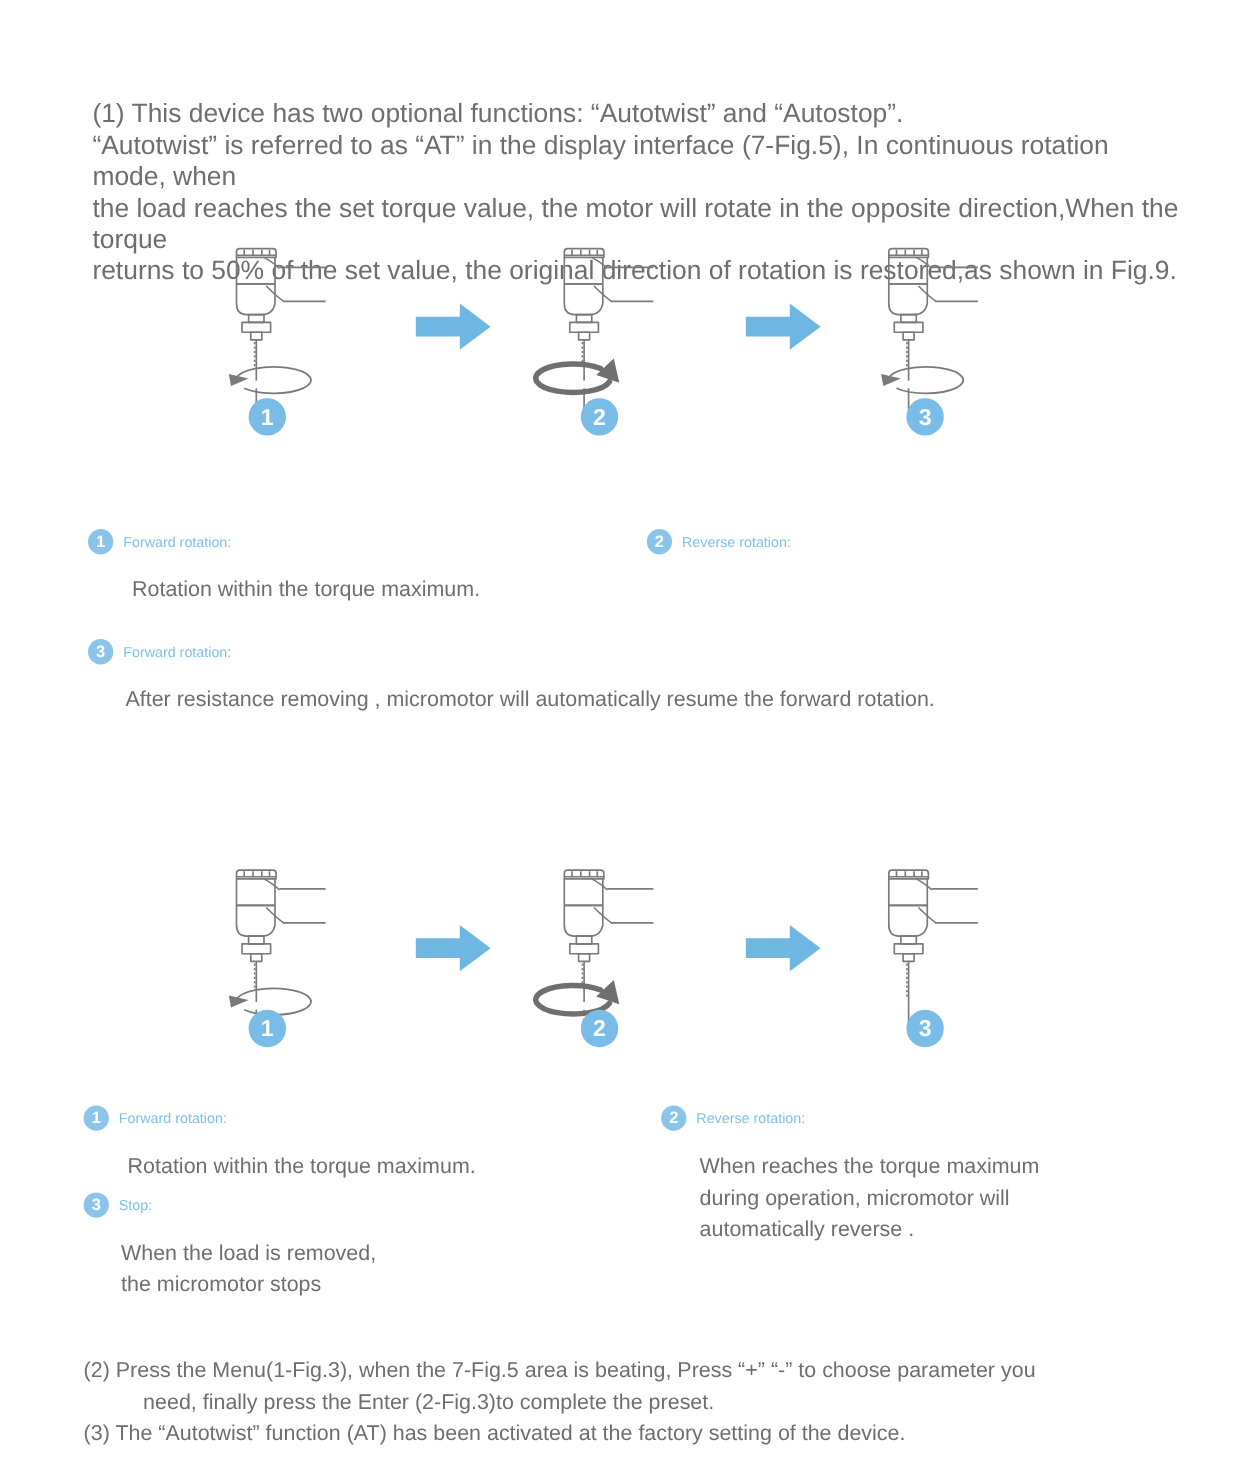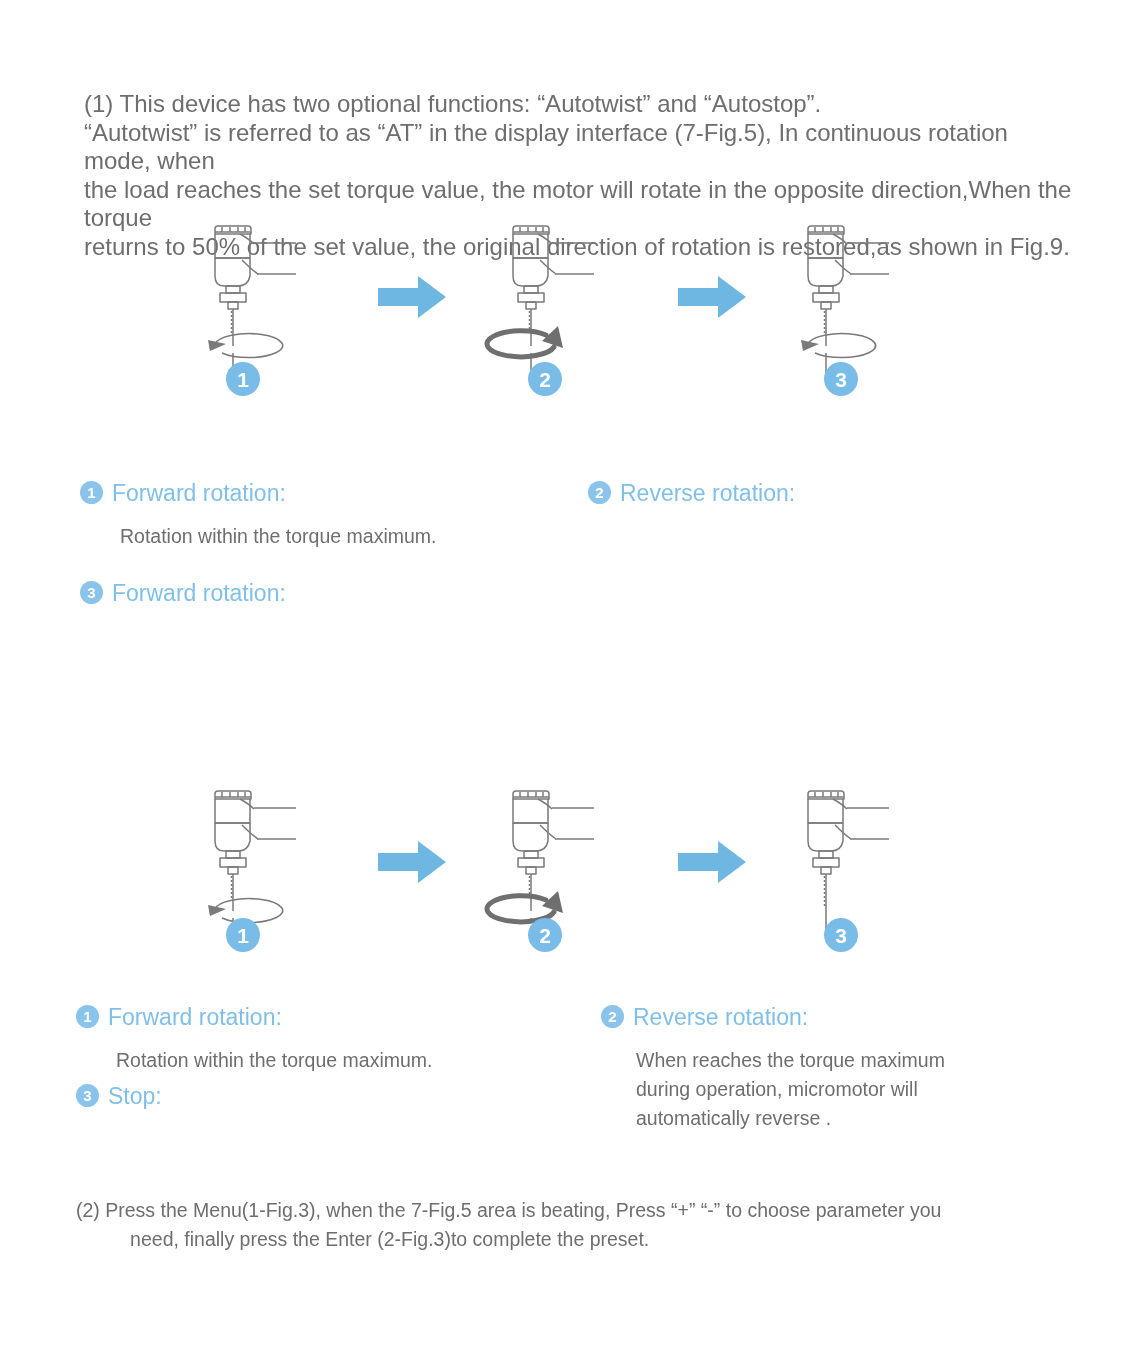--- a/index.html
+++ b/index.html
@@ -39,21 +39,21 @@
     line-height: 28.5px;
     color: #6e6e6e;
     white-space: pre-wrap;
   }
   #intro-para { left: 84px; top: 90px; width: 990px; }
   #autostop-para { left: 91px; top: 692px; width: 980px; }
 
   .footer-block {
     position: absolute;
     left: 76px;
-    top: 1196px;
+    top: 1232px;
     width: 1005px;
     font-size: 19.5px;
     line-height: 28.5px;
     color: #6e6e6e;
   }
   .footer-line { display: block; white-space: pre-wrap; }
   .footer-line.indent2 { padding-left: 27px; text-indent: -27px; }
 
   
   .diagram {
@@ -134,21 +134,21 @@
     background: #8ac4ea;
     color: #ffffff;
     font-size: 15px;
     font-weight: bold;
     display: flex;
     align-items: center;
     justify-content: center;
     line-height: 1;
   }
   .legend-title {
-    font-size: 23px;
+    font-size: 13px;
     color: #80c0e8;
     line-height: 26px;
   }
   .legend-body {
     font-size: 19.5px;
     line-height: 29px;
     color: #6e6e6e;
     padding-left: 40px;
     white-space: pre-wrap;
     margin-top: 16px;
@@ -305,20 +305,21 @@
       <span class="legend-bullet">2</span>
       <span class="legend-title">Reverse rotation:</span>
     </div>
   </div>
 
   <div class="legend-block" id="legend-autotwist-3">
     <div class="legend-head">
       <span class="legend-bullet">3</span>
       <span class="legend-title">Forward rotation:</span>
     </div>
+    <div class="legend-body">After resistance removing , micromotor will automatically resume the forward rotation.</div>
   </div>
 
 
   <div class="diagram" id="diagram-autostop">
 
     <div class="stage stage-1">
       <svg width="180" height="180" viewBox="0 0 180 180">
         <g fill="none" stroke="#7a7a7a" stroke-width="1.5" stroke-linejoin="round">
           <path d="M45 16 L45 11 Q45 8 48 8 L78 8 Q81 8 81 11 L81 16 Z"></path>
           <line x1="45" y1="14" x2="81" y2="14"></line>
@@ -437,20 +438,23 @@
     <div class="legend-body">When reaches the torque maximum
 during operation, micromotor will
 automatically reverse .</div>
   </div>
 
   <div class="legend-block" id="legend-autostop-3">
     <div class="legend-head">
       <span class="legend-bullet">3</span>
       <span class="legend-title">Stop:</span>
     </div>
+    <div class="legend-body">When the load is removed,
+the micromotor stops</div>
   </div>
 
   <div class="footer-block">
     <span class="footer-line indent2">(2) Press the Menu(1-Fig.3), when the 7-Fig.5 area is beating, Press “+” “-” to choose parameter you
      need, finally press the Enter (2-Fig.3)to complete the preset.</span>
+    <span class="footer-line">(3) The “Autotwist” function (AT) has been activated at the factory setting of the device.</span>
   </div>
 
 </div>
 
 </body></html>

